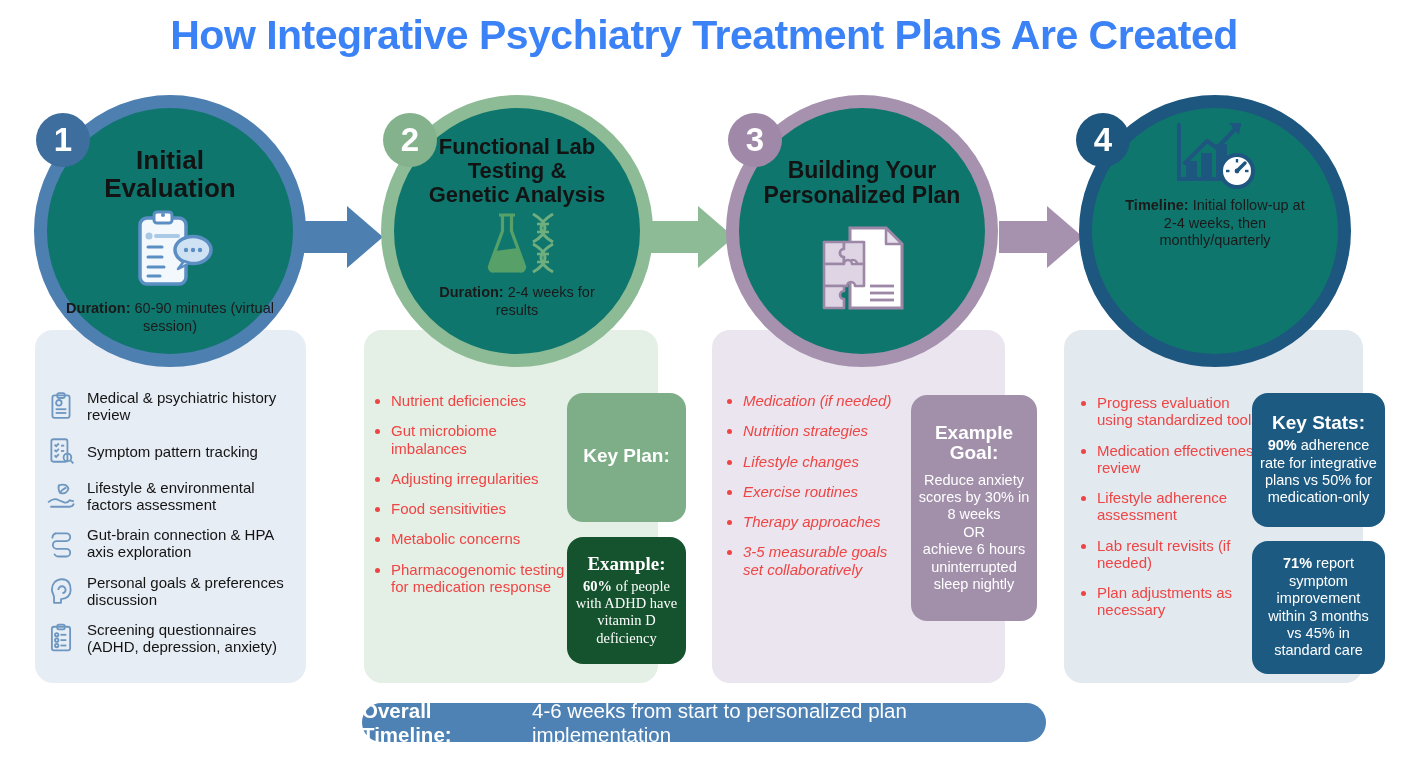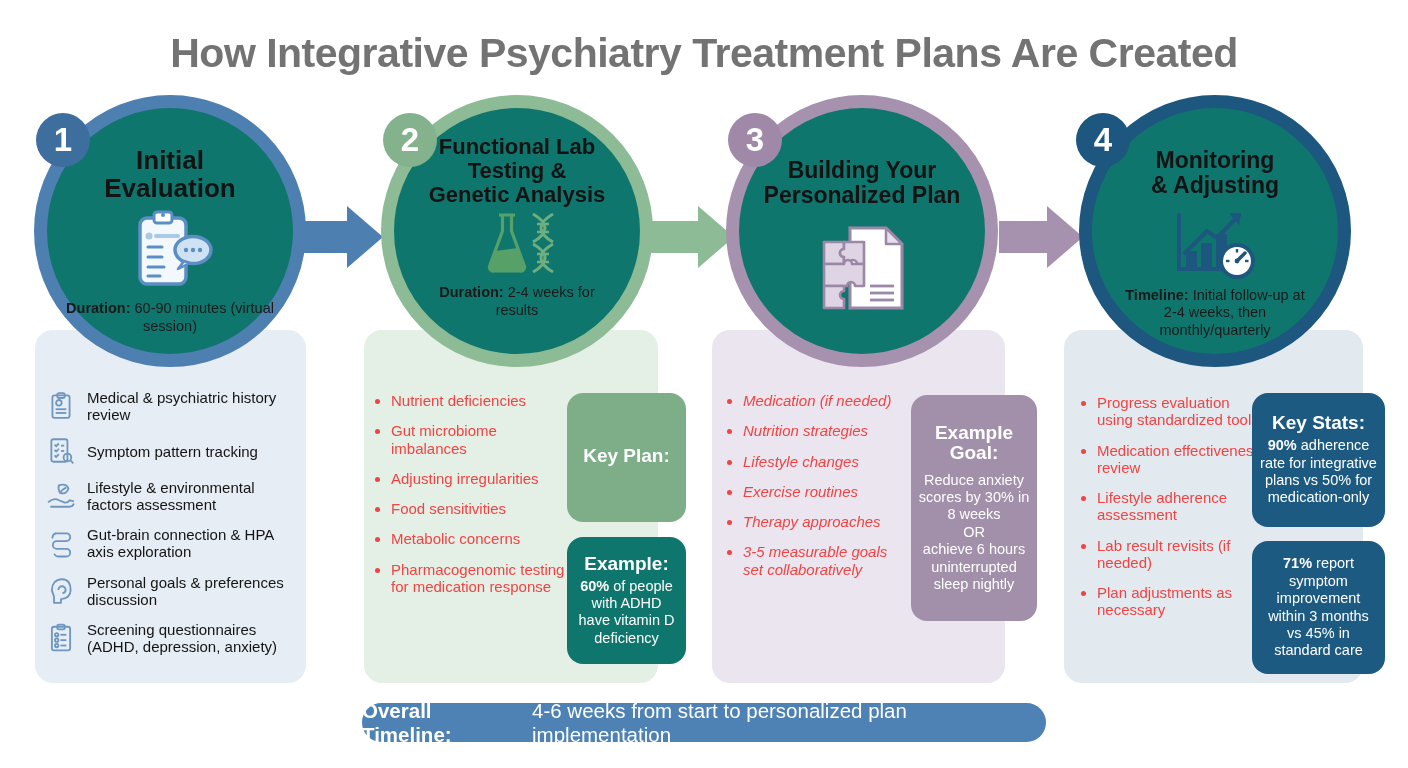--- a/index.html
+++ b/index.html
@@ -1,19 +1,19 @@
 <!DOCTYPE html>
 <html><head>
 <meta charset="utf-8">
 <style>
   html,body{margin:0;padding:0;background:#fff;}
   .canvas{position:relative;width:1408px;height:768px;background:#ffffff;overflow:hidden;
           font-family:"Liberation Sans",sans-serif;color:#141414;}
-  .page-title{position:absolute;top:30px;left:0;width:100%;text-align:center;margin:0;
-              font-size:41px;font-weight:700;letter-spacing:-0.5px;color:#737373;}
+  .page-title{position:absolute;top:12px;left:0;width:100%;text-align:center;margin:0;
+              font-size:41px;font-weight:700;letter-spacing:-0.5px;color:#3b82f6;}
   .step{position:absolute;top:0;height:768px;}
   .panel{position:absolute;border-radius:18px;}
   .circle{position:absolute;width:246px;height:246px;border-radius:50%;background:#0f766e;
           display:flex;flex-direction:column;align-items:center;z-index:2;}
   .badge{position:absolute;width:54px;height:54px;border-radius:50%;z-index:3;
          display:flex;align-items:center;justify-content:center;color:#fff;
          font-size:33px;font-weight:700;}
   .circle h2{margin:0;text-align:center;font-weight:700;color:#131313;white-space:pre-line;line-height:1.08;}
   .dur{margin:0;text-align:center;font-size:14.5px;line-height:1.22;color:#1a1a1a;width:210px;}
   .dur b{font-weight:700;}
@@ -43,21 +43,21 @@
   .s1 .circle h2{margin-top:38px;font-size:26px;}
   .s1 .icon-list{left:12px;top:389px;width:254px;}
   
   .s2{left:364px;width:330px;}
   .s2 .panel{left:0;top:330px;width:294px;height:353px;background:#e4efe6;}
   .s2 .circle{left:17px;top:95px;border:13px solid #8dbb95;}
   .s2 .badge{left:19px;top:113px;background:#83b28c;}
   .s2 .circle h2{margin-top:27px;font-size:22px;}
   .s2 ul.bullets{left:10px;top:392px;width:182px;}
   .s2 .box1{left:203px;top:393px;width:119px;height:129px;background:#7dae87;}
-  .s2 .box2{left:203px;top:537px;width:119px;height:127px;background:#0f766e;}
+  .s2 .box2{left:203px;top:537px;width:119px;height:127px;background:#14532d;font-family:Liberation Serif, serif;}
   
   .s3{left:712px;width:335px;}
   .s3 .panel{left:0;top:330px;width:293px;height:353px;background:#eae5ee;}
   .s3 .circle{left:14px;top:95px;border:13px solid #a691ae;}
   .s3 .badge{left:16px;top:113px;background:#9f88a8;}
   .s3 .circle h2{margin-top:50px;font-size:23px;}
   .s3 ul.bullets{left:14px;top:392px;width:168px;font-style:italic;}
   .s3 .box1{left:199px;top:395px;width:126px;height:226px;background:#a290ab;}
   
   .s4{left:1064px;width:335px;}
@@ -248,22 +248,20 @@
       <h4>Example Goal:</h4>
       <p style="margin-top:5px"><span>Reduce anxiety scores by 30% in 8 weeks
 OR
 achieve 6 hours uninterrupted sleep nightly</span></p>
     </div>
   </section>
 
   <section class="step s4">
     <div class="panel"></div>
     <div class="circle">
-      <h2>Monitoring
-&amp; Adjusting</h2>
       <svg class="cicon" width="96" height="80" viewBox="0 0 96 80" style="margin-top:5px">
         <path d="M12 12 V66 H66" fill="none" stroke="#1d567f" stroke-width="4" stroke-linecap="round"></path>
         <rect x="19" y="48" width="11" height="18" fill="#1d567f"></rect>
         <rect x="34" y="40" width="11" height="26" fill="#1d567f"></rect>
         <rect x="49" y="31" width="11" height="35" fill="#1d567f"></rect>
         <path d="M18 50 L40 28 L50 35 L72 12" fill="none" stroke="#1d567f" stroke-width="4" stroke-linecap="round" stroke-linejoin="round"></path>
         <path d="M62 10 L74 10 L72 22 Z" fill="#1d567f"></path>
         <circle cx="70" cy="58" r="16" fill="#ffffff" stroke="#1d567f" stroke-width="4"></circle>
         <line x1="70" y1="58" x2="78" y2="50" stroke="#1d567f" stroke-width="3.5" stroke-linecap="round"></line>
         <circle cx="70" cy="58" r="2.4" fill="#1d567f"></circle>

